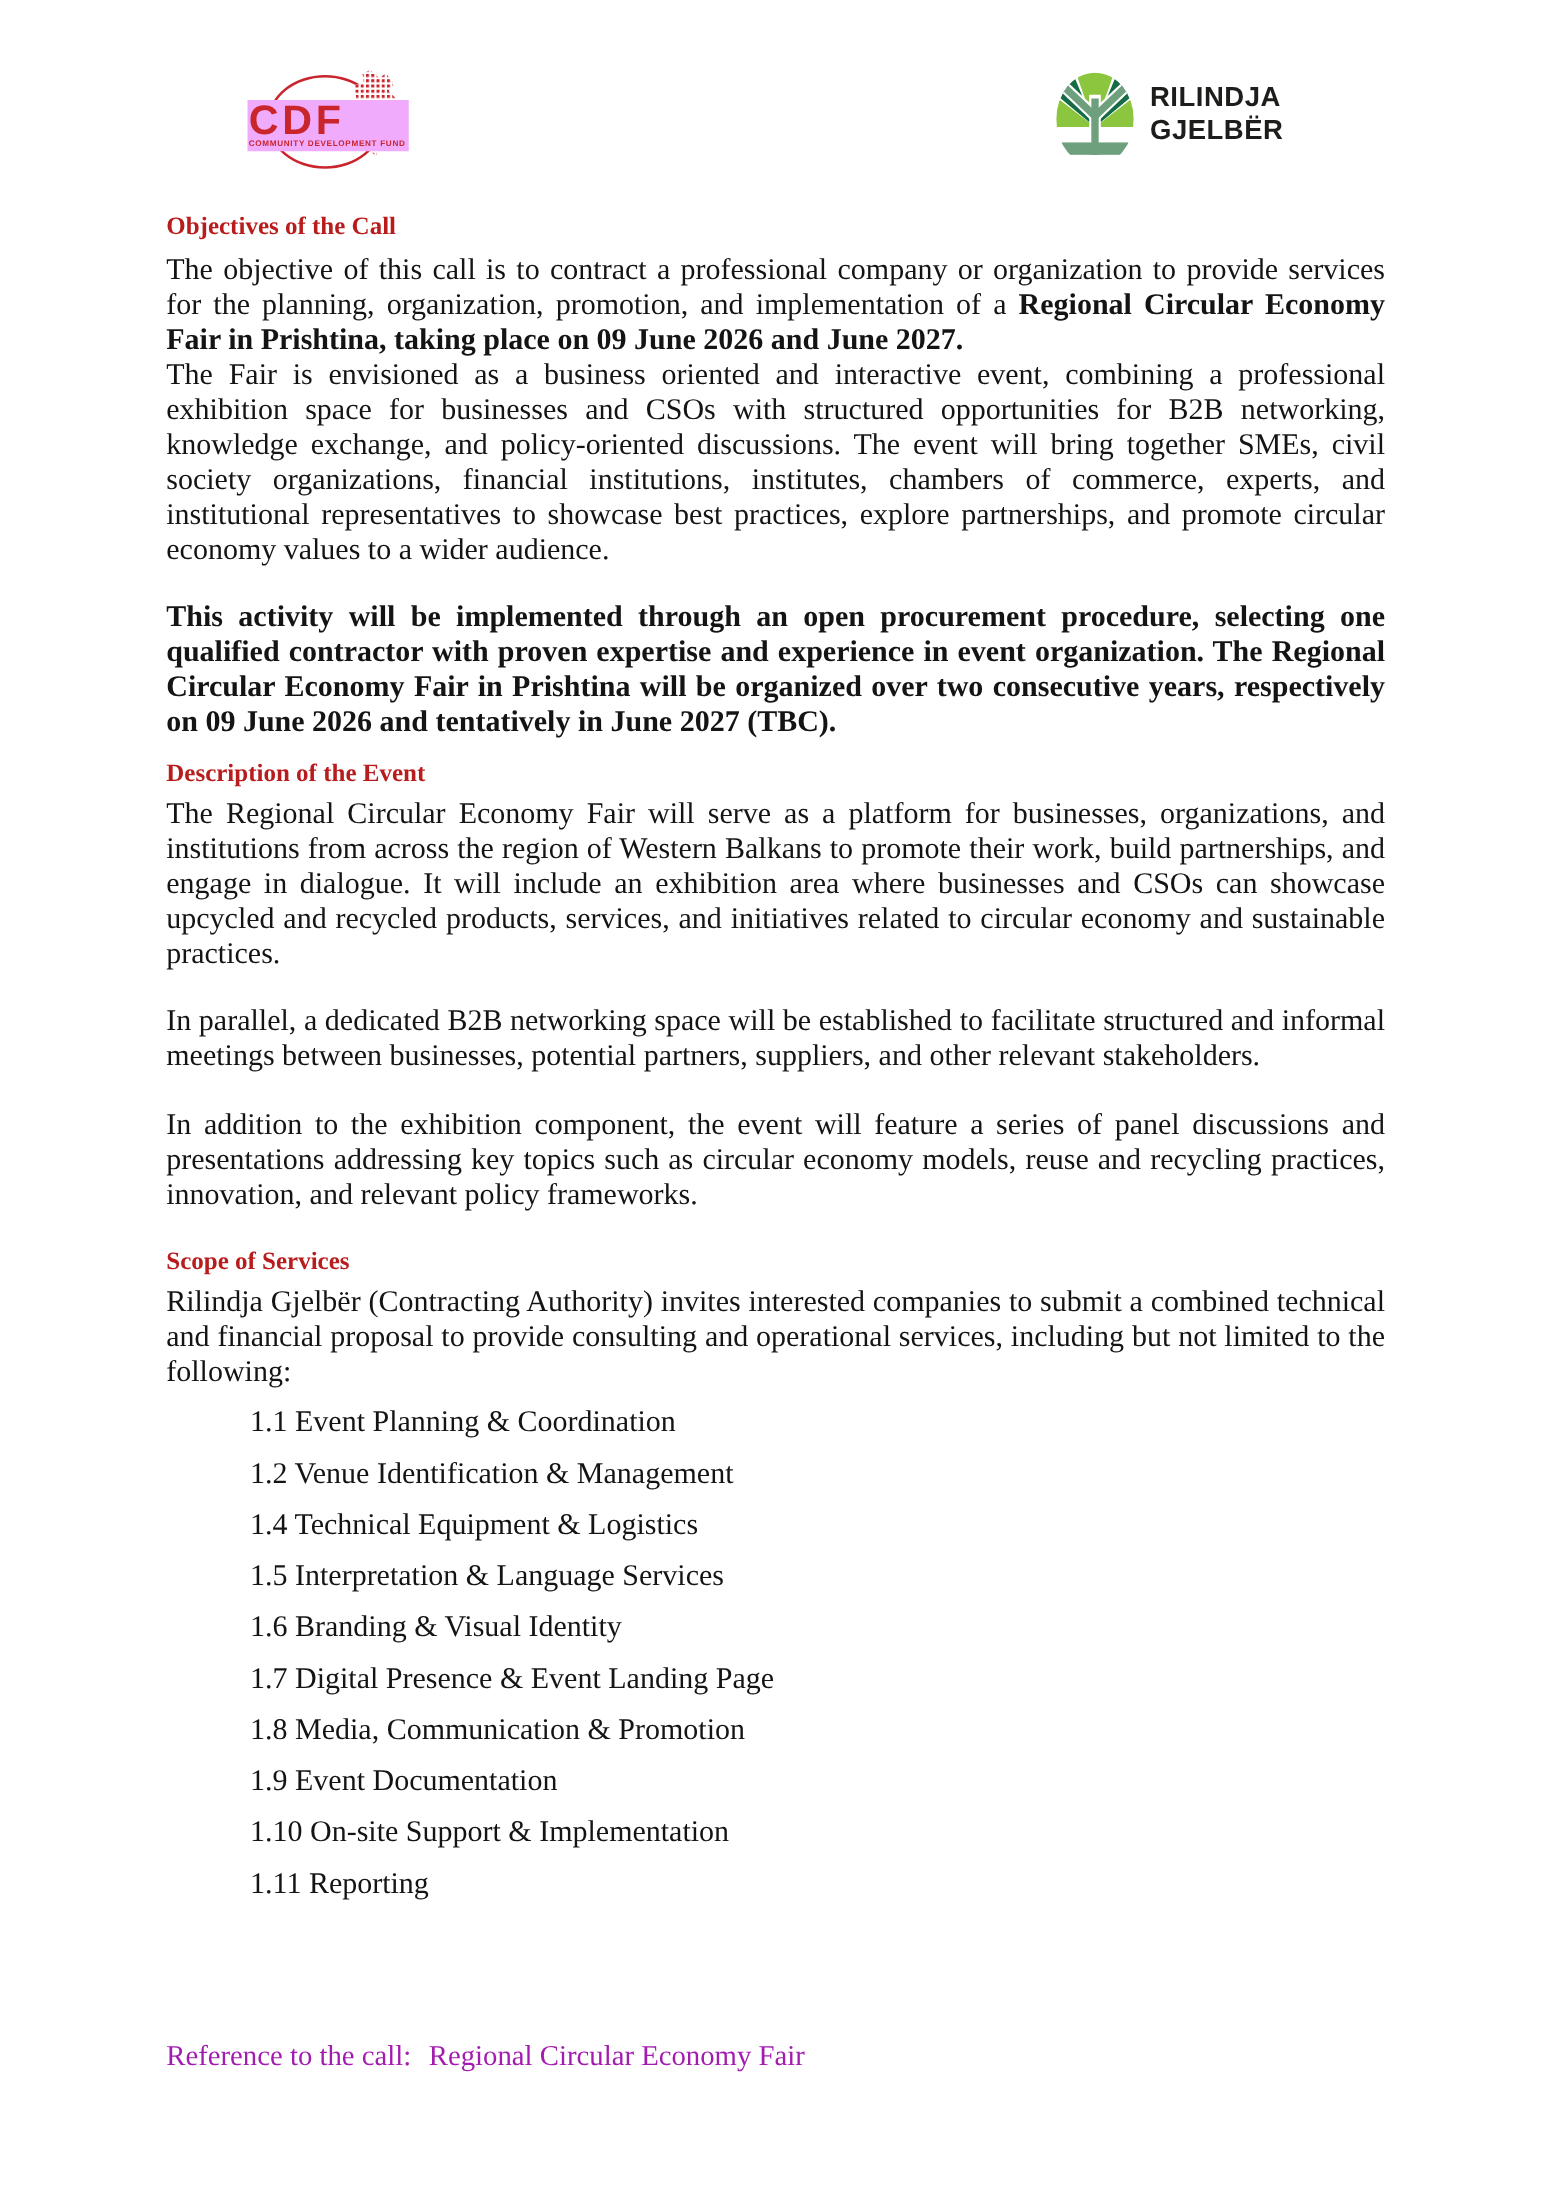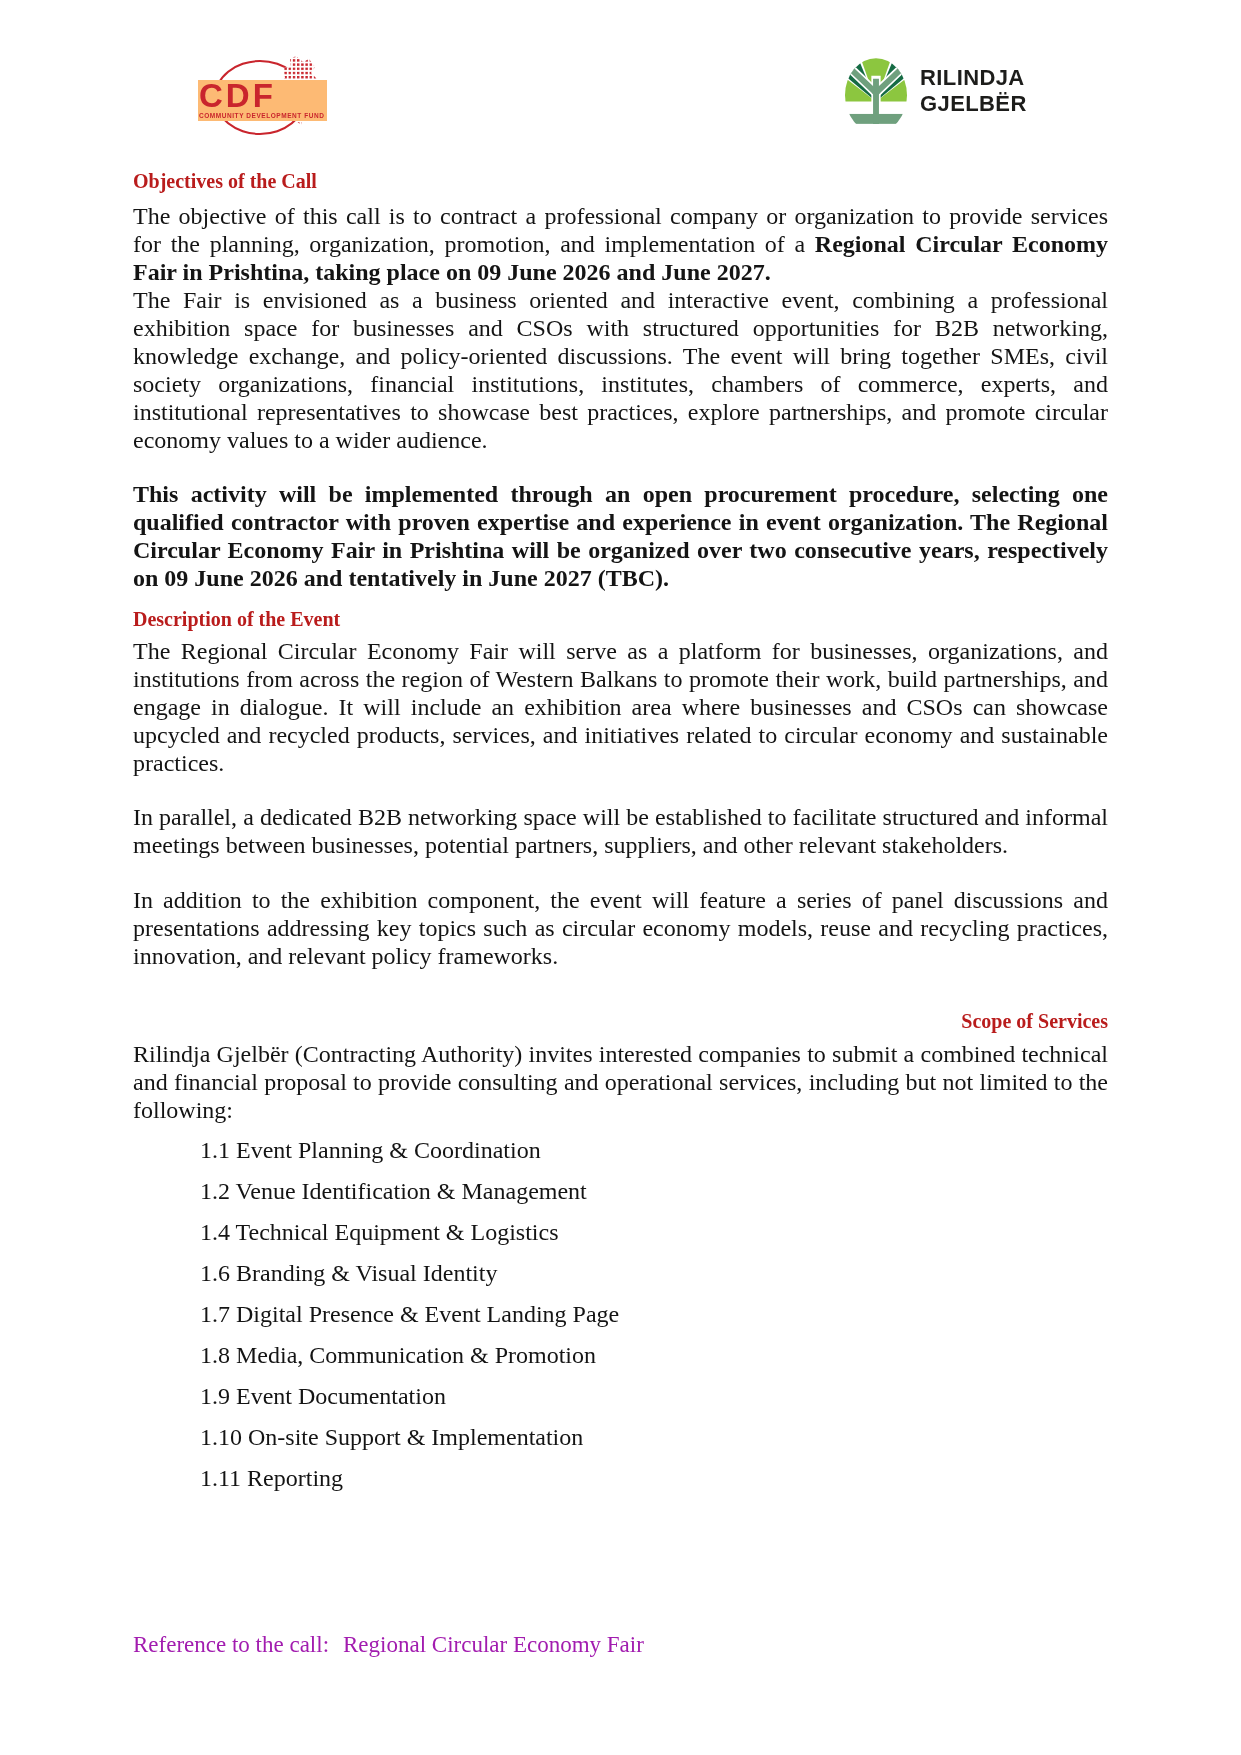--- a/index.html
+++ b/index.html
@@ -11,21 +11,21 @@
     color:#141414;
     overflow:hidden;
   }
   
   .cdf-logo { position:absolute; left:178px; top:53px; width:150px; height:88px; }
   .cdf-circle {
     position:absolute; left:36px; top:7px; width:88px; height:71px;
     border:2px solid #C9252D; border-radius:50%;
   }
   .cdf-dots { position:absolute; left:98px; top:2px; }
-  .cdf-text { position:absolute; left:20px; top:27px; z-index:2; background:#fdba74; padding:1px 3px 2px 1px; }
+  .cdf-text { position:absolute; left:20px; top:27px; z-index:2; background:#f0abfc; padding:1px 3px 2px 1px; }
   .cdf-acronym {
     font-family:"Liberation Sans", sans-serif; font-weight:bold;
     font-size:33px; line-height:29px; letter-spacing:3px; color:#C9252D;
   }
   .cdf-tagline {
     font-family:"Liberation Sans", sans-serif; font-weight:bold;
     font-size:6.5px; letter-spacing:0.55px; color:#C9252D; white-space:nowrap; margin-top:2px;
   }
   .rg-logo { position:absolute; left:845px; top:58px; display:flex; align-items:center; gap:13px; }
   .rg-wordmark {
@@ -40,21 +40,21 @@
     color:#b91c1c; font-weight:bold; text-align:left;
   }
   #h1 { margin-top:166px; }
   #p1 { margin-top:6px; }
   #p2 { }
   #p3 { margin-top:26px; font-weight:bold; }
   #h2 { margin-top:12px; }
   #p4 { margin-top:3px; }
   #p5 { margin-top:26px; }
   #p6 { margin-top:27px; }
-  #h3 { margin-top:36px;text-align:right; }
+  #h3 { margin-top:24px; }
   #p7 { margin-top:4px; }
   .scope-list { margin-top:12px; margin-left:67px; }
   .list-item { font-weight:normal; font-size:24px; line-height:28px; margin-bottom:13px; }
   .footer {
     position:absolute; left:133px; top:1631px;
     font-size:23px; line-height:28px; color:#a21caf;
   }
   .footer .val { margin-left:14px; }
 </style>
 </head>
@@ -132,20 +132,21 @@
     <p id="p6">In addition to the exhibition component, the event will feature a series of panel discussions and presentations addressing key topics such as circular economy models, reuse and recycling practices, innovation, and relevant policy frameworks.</p>
 
     <h2 id="h3" class="sec-heading">Scope of Services</h2>
 
     <p id="p7">Rilindja Gjelbër (Contracting Authority) invites interested companies to submit a combined technical and financial proposal to provide consulting and operational services, including but not limited to the following:</p>
 
     <div class="scope-list">
         <div class="list-item">1.1 Event Planning &amp; Coordination</div>
         <div class="list-item">1.2 Venue Identification &amp; Management</div>
         <div class="list-item">1.4 Technical Equipment &amp; Logistics</div>
+        <div class="list-item">1.5 Interpretation &amp; Language Services</div>
         <div class="list-item">1.6 Branding &amp; Visual Identity</div>
         <div class="list-item">1.7 Digital Presence &amp; Event Landing Page</div>
         <div class="list-item">1.8 Media, Communication &amp; Promotion</div>
         <div class="list-item">1.9 Event Documentation</div>
         <div class="list-item">1.10 On-site Support &amp; Implementation</div>
         <div class="list-item">1.11 Reporting</div>
       </div>
 
   </div>
 

